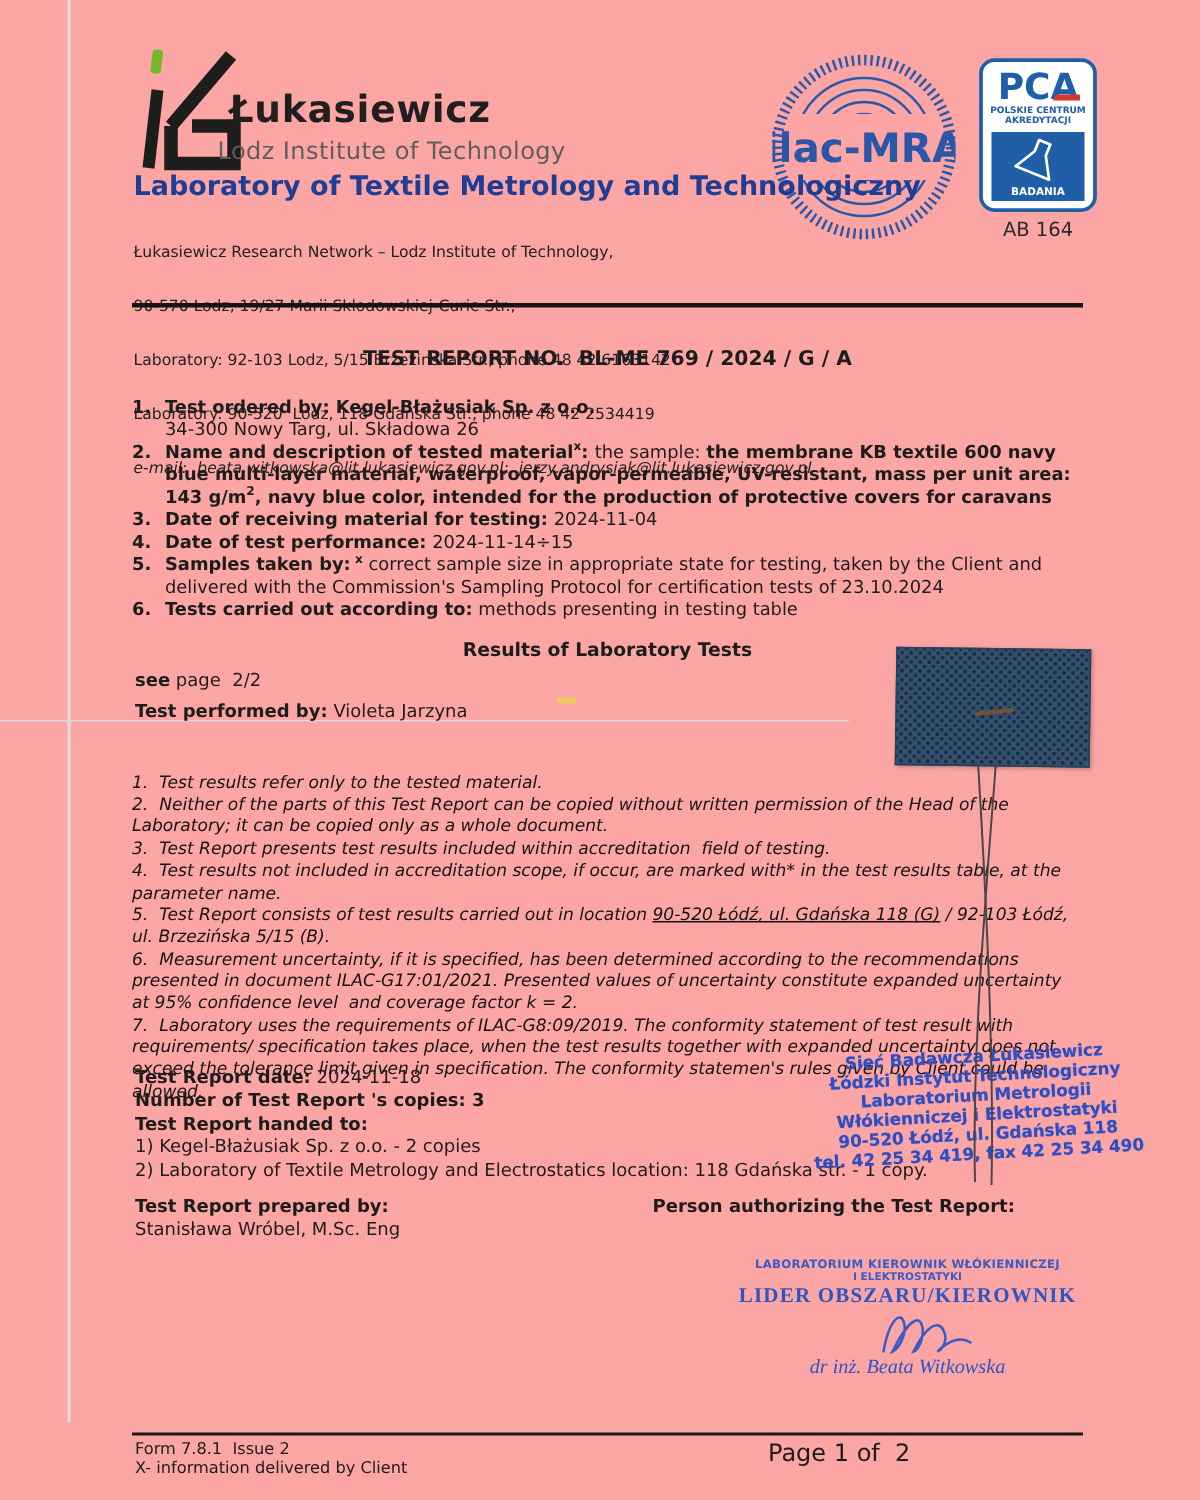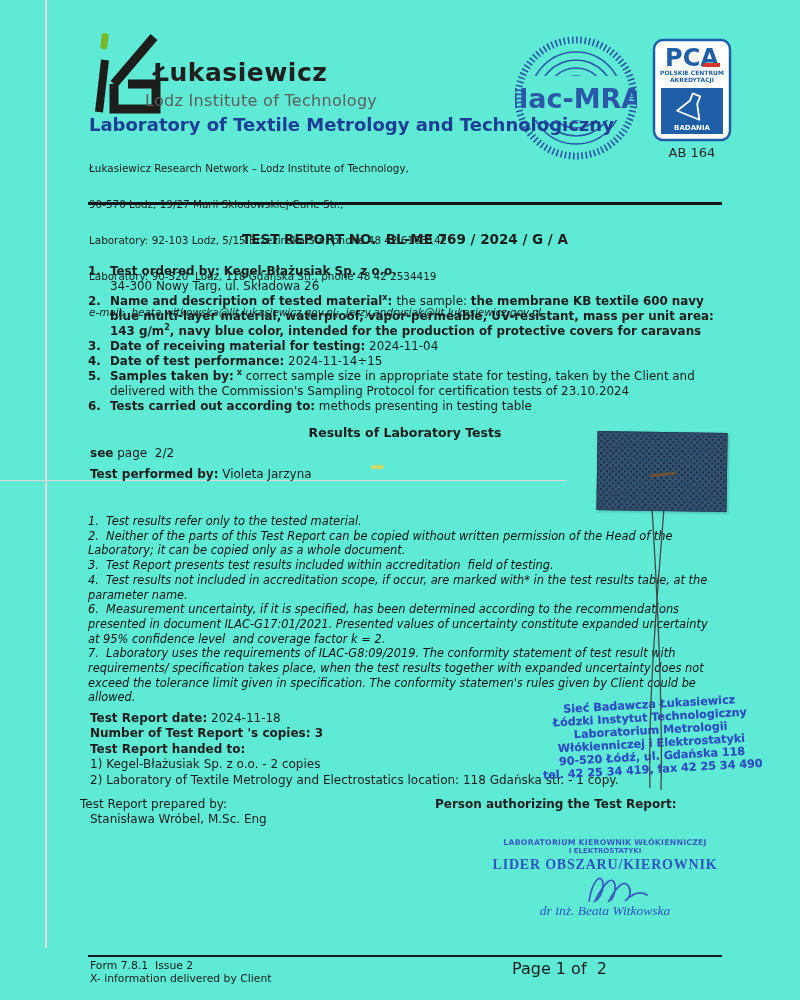--- a/index.html
+++ b/index.html
@@ -1,16 +1,16 @@
 <!DOCTYPE html>
 <html><head>
 <meta charset="utf-8">
 <style>
   html,body{margin:0;padding:0;background:#fff;}
-  .canvas{position:relative;width:800px;height:1000px;background:#5eead4;overflow:hidden;
+  .canvas{position:relative;width:800px;height:1000px;background:#fca5a5;overflow:hidden;
           font-family:"DejaVu Sans","Liberation Sans",sans-serif;color:#1c1c1c;}
   .abs{position:absolute;}
   .b{font-weight:bold;}
   .u{text-decoration:underline;}
   .pre{white-space:pre-wrap;}
   sup{font-size:68%;vertical-align:super;line-height:0;}
 
   
   .page-edge{left:45px;top:0;width:2px;height:948px;background:#dedede;}
   .scan-line{left:0;top:480px;width:566px;height:1px;background:#d9d9d9;}
@@ -55,21 +55,21 @@
   
   .meta{left:90px;top:711px;width:560px;font-size:12px;line-height:15.4px;}
   .meta p{margin:0;}
 
   
   .stamp-addr{left:524px;top:698px;width:254px;z-index:3;transform:rotate(-3.2deg);
               color:#2e4fc4;font-weight:bold;text-align:center;font-size:11.2px;line-height:13px;
               text-shadow:0 0 .6px rgba(46,79,196,.55);}
 
   
-  .prepared-label{left:80px;top:797px;font-size:12px;font-weight:normal;}
+  .prepared-label{left:90px;top:797px;font-size:12px;font-weight:bold;}
   .prepared-name{left:90px;top:812px;font-size:12px;}
   .auth-label{left:435px;top:797px;font-size:12px;font-weight:bold;text-align:center;}
 
   
   .stamp-auth{left:455px;top:838px;width:300px;text-align:center;color:#3a5cc2;z-index:3;}
   .stamp-auth .l1{font-size:7.8px;font-weight:bold;letter-spacing:.2px;}
   .stamp-auth .l2{font-size:7px;font-weight:bold;}
   .stamp-auth .l3{font-family:"Liberation Serif",serif;font-size:14px;font-weight:bold;letter-spacing:.8px;margin-top:2px;color:#2e55c4;}
   .stamp-auth .sig{margin:-2px 0 -6px 30px;}
   .stamp-auth .name{font-family:"Liberation Serif",serif;font-size:13.5px;font-weight:normal;font-style:italic;color:#2e55c4;}
@@ -190,20 +190,21 @@
   </svg>
   <div class="abs fabric">
     <div class="stitch"></div>
   </div>
 
   <div class="abs notes">
     <p class="pre"><span>1.  Test results refer only to the tested material.</span></p>
     <p class="pre"><span>2.  Neither of the parts of this Test Report can be copied without written permission of the Head of the Laboratory; it can be copied only as a whole document.</span></p>
     <p class="pre"><span>3.  Test Report presents test results included within accreditation  field of testing.</span></p>
     <p class="pre"><span>4.  Test results not included in accreditation scope, if occur, are marked with* in the test results table, at the parameter name.</span></p>
+    <p class="pre"><span>5.  Test Report consists of test results carried out in location </span><span class="u">90-520 Łódź, ul. Gdańska 118 (G)</span><span> / 92-103 Łódź, ul. Brzezińska 5/15 (B).</span></p>
     <p class="pre"><span>6.  Measurement uncertainty, if it is specified, has been determined according to the recommendations presented in document ILAC-G17:01/2021. Presented values of uncertainty constitute expanded uncertainty at 95% confidence level  and coverage factor k = 2.</span></p>
     <p class="pre"><span>7.  Laboratory uses the requirements of ILAC-G8:09/2019. The conformity statement of test result with requirements/ specification takes place, when the test results together with expanded uncertainty does not exceed the tolerance limit given in specification. The conformity statemen's rules given by Client could be allowed.</span></p>
   </div>
 
   <div class="abs meta">
     <p class="pre"><span class="b">Test Report date:</span><span> 2024-11-18</span></p>
     <p class="b">Number of Test Report 's copies: 3</p>
     <p class="b">Test Report handed to:</p>
     <p>1) Kegel-Błażusiak Sp. z o.o. - 2 copies</p>
     <p>2) Laboratory of Textile Metrology and Electrostatics location: 118 Gdańska str. - 1 copy.</p>

